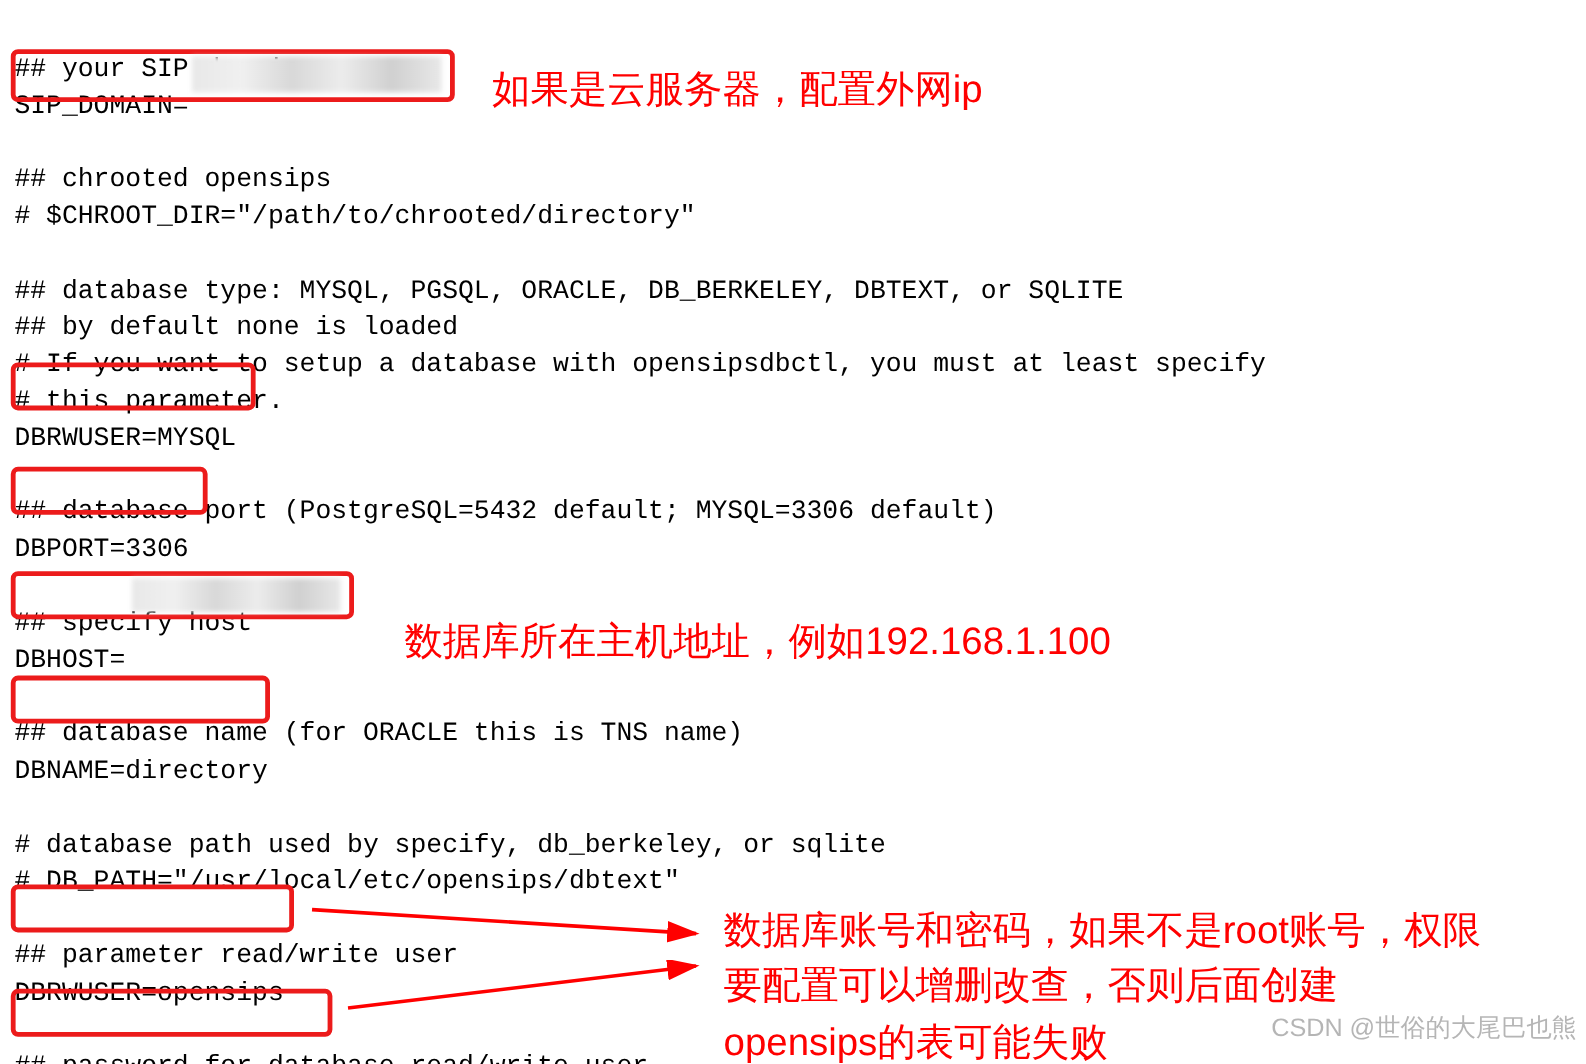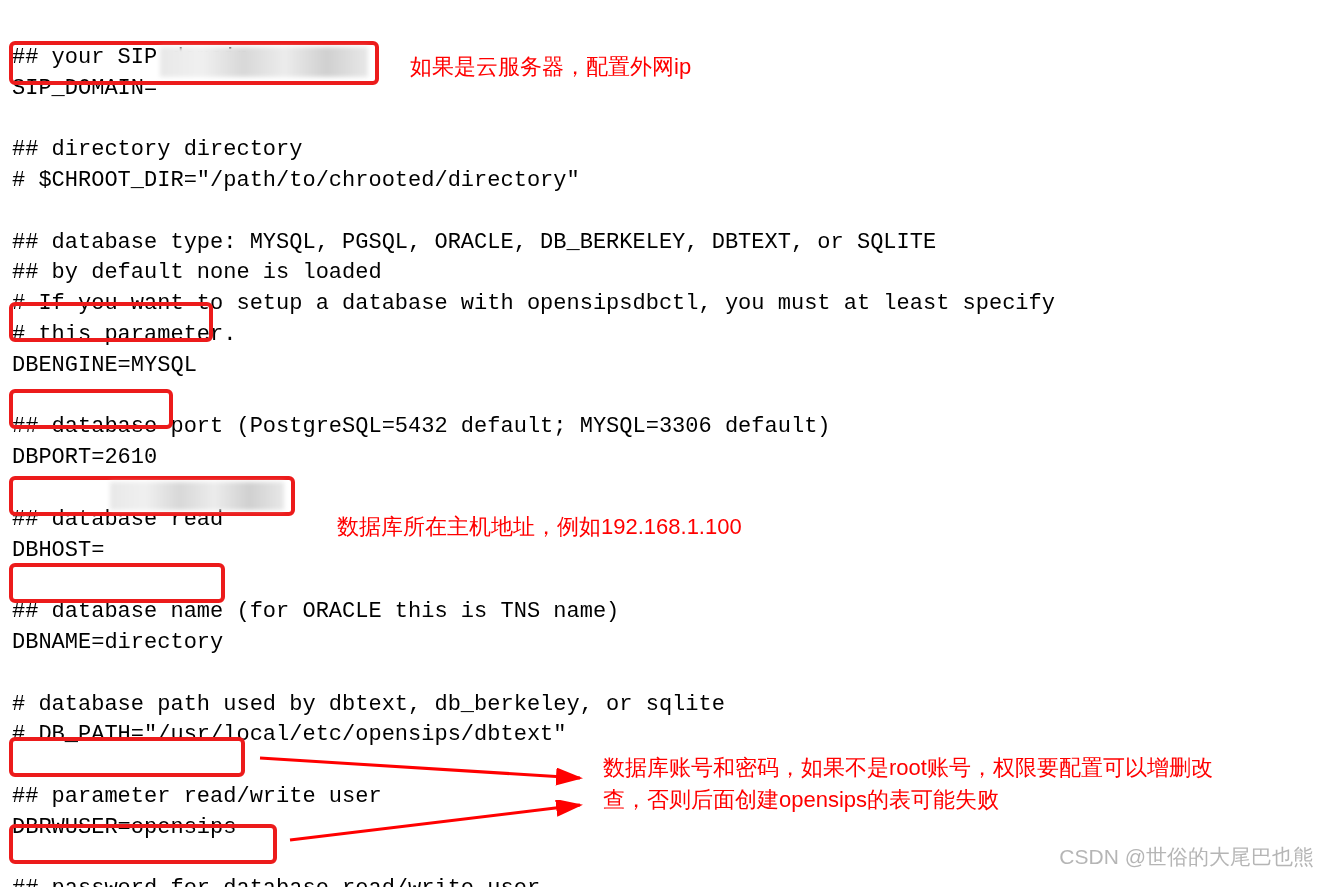--- a/index.html
+++ b/index.html
@@ -17,21 +17,21 @@
     overflow: hidden;
   }
   .code-container {
     white-space: pre;
     position: relative;
   }
   .annotation {
     position: absolute;
     color: #ff0000;
     font-family: "Microsoft YaHei", "SimSun", sans-serif;
-    font-size: 22px;
+    font-size: 32px;
     font-weight: 400;
     white-space: normal;
   }
   .redbox {
     position: absolute;
     border: 4px solid #ec1b1b;
     border-radius: 6px;
     box-sizing: border-box;
     pointer-events: none;
   }
@@ -54,39 +54,39 @@
     pointer-events: none;
   }
 </style>
 </head>
 <body>
 
 <div class="code-container">
 <span>## your SIP domain</span>
 <span>SIP_DOMAIN=</span>
 <span></span>
-<span>## directory directory</span>
+<span>## chrooted opensips</span>
 <span># $CHROOT_DIR="/path/to/chrooted/directory"</span>
 <span></span>
 <span>## database type: MYSQL, PGSQL, ORACLE, DB_BERKELEY, DBTEXT, or SQLITE</span>
 <span>## by default none is loaded</span>
 <span># If you want to setup a database with opensipsdbctl, you must at least specify</span>
 <span># this parameter.</span>
-<span>DBENGINE=MYSQL</span>
+<span>DBRWUSER=MYSQL</span>
 <span></span>
 <span>## database port (PostgreSQL=5432 default; MYSQL=3306 default)</span>
-<span>DBPORT=2610</span>
+<span>DBPORT=3306</span>
 <span></span>
-<span>## database read</span>
+<span>## specify host</span>
 <span>DBHOST=</span>
 <span></span>
 <span>## database name (for ORACLE this is TNS name)</span>
 <span>DBNAME=directory</span>
 <span></span>
-<span># database path used by dbtext, db_berkeley, or sqlite</span>
+<span># database path used by specify, db_berkeley, or sqlite</span>
 <span># DB_PATH="/usr/local/etc/opensips/dbtext"</span>
 <span></span>
 <span>## parameter read/write user</span>
 <span>DBRWUSER=opensips</span>
 <span></span>
 <span>## password for database read/write user</span>
 
 </div>
 
 <div class="redbox" style="left:9px; top:41px; width:370px; height:44px;"></div>

